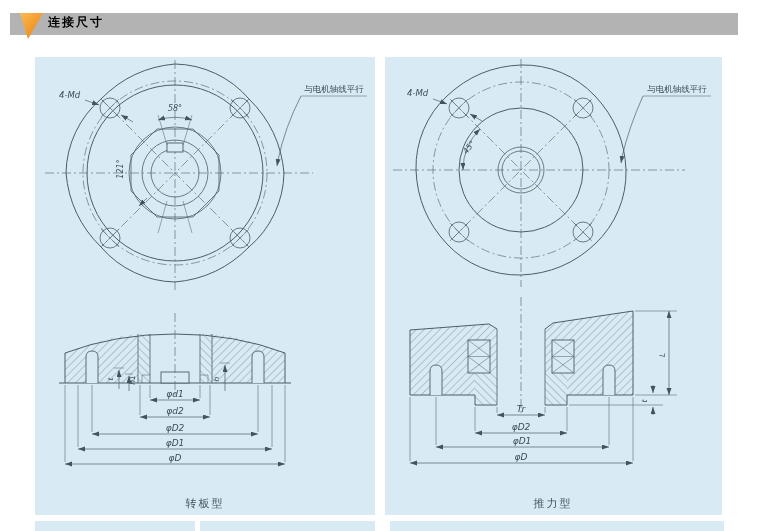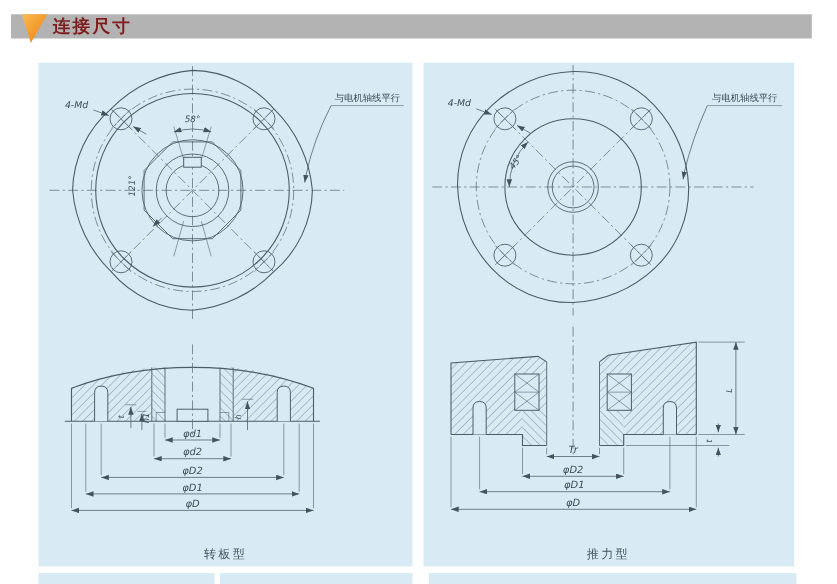--- a/index.html
+++ b/index.html
@@ -1,20 +1,20 @@
 <!DOCTYPE html>
 <html><head>
 <meta charset="utf-8">
 <style>
   html,body{margin:0;padding:0;background:#ffffff;}
   .page{position:relative;width:761px;height:531px;background:#ffffff;overflow:hidden;
         font-family:"DejaVu Sans","Liberation Sans",sans-serif;}
   .header-bar{position:absolute;left:10px;top:13px;width:728px;height:22px;background:#b3b3b3;}
   .flag{position:absolute;left:8px;top:-2px;}
-  .title{position:absolute;left:38px;top:1px;font-size:16px;font-weight:bold;color:#7f1d1d;letter-spacing:2px;text-align:right;}
+  .title{position:absolute;left:38px;top:1px;font-size:12px;font-weight:bold;color:#000000;letter-spacing:2px;text-align:right;}
   .panel{position:absolute;top:57px;height:458px;background:#d8ebf4;}
   .panel-left{left:35px;width:340px;}
   .panel-right{left:385px;width:337px;}
   .strip{position:absolute;top:521px;height:10px;background:#d8ebf4;}
   .strip-1{left:35px;width:160px;}
   .strip-2{left:200px;width:175px;}
   .strip-3{left:390px;width:334px;}
   svg{display:block;}
   .ln{stroke:#4d5d68;stroke-width:1;fill:none;}
   .md{stroke:#4d5d68;stroke-width:.8;fill:none;}

